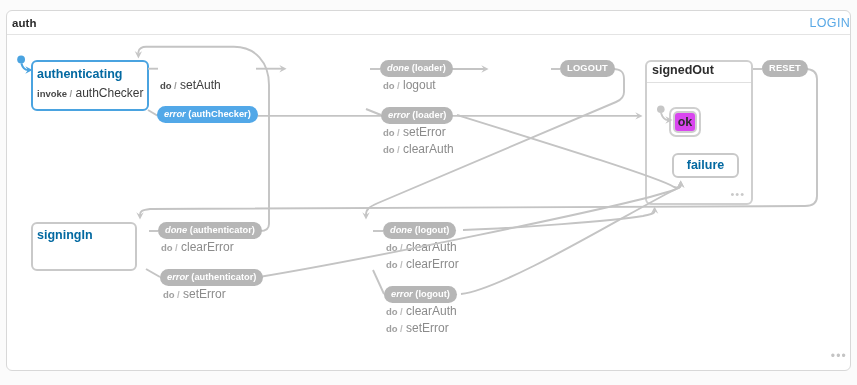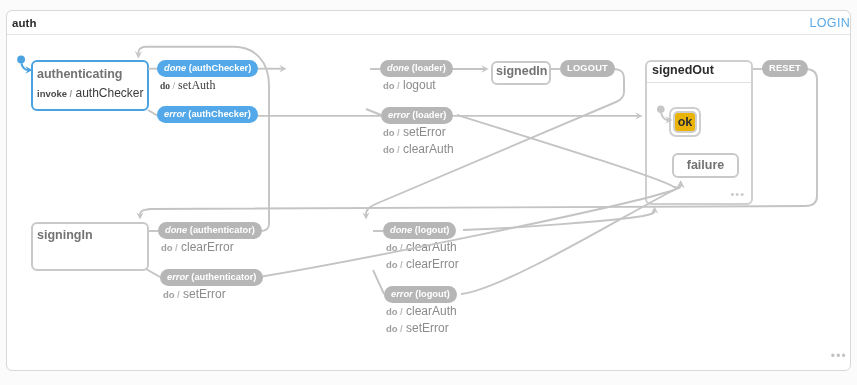--- a/index.html
+++ b/index.html
@@ -32,62 +32,62 @@
   
   #edges{position:absolute;left:0;top:0;width:857px;height:385px;pointer-events:none;z-index:4;}
 
   
   .node{
     position:absolute;background:#fff;border:2px solid #c9c9c9;border-radius:6px;
     box-sizing:border-box;z-index:2;
   }
   .node.active{border-color:#4aa3e0;}
   .node .title{
-    font-size:12.5px;font-weight:bold;color:#737373;position:absolute;
+    font-size:12.5px;font-weight:bold;color:#0369a1;position:absolute;
   }
   .node .meta{
     position:absolute;font-size:12px;color:#3a3a3a;white-space:nowrap;
   }
   .node .meta .kw{font-style:normal;font-size:9.5px;font-weight:bold;color:#4a4a4a;}
   .node .meta .sep{font-style:normal;font-size:9.5px;font-weight:bold;color:#9d9d9d;}
 
   
   .compound{
     position:absolute;border:2px solid #cfcfcf;border-radius:6px;background:#fff;
     box-sizing:border-box;z-index:1;
   }
   .compound > .chead{
     position:absolute;left:0;top:0;right:0;height:21px;border-bottom:1px solid #e0e0e0;
     box-sizing:border-box;
   }
   .compound > .chead span{position:absolute;left:5px;top:1px;font-size:12.5px;font-weight:bold;color:#2d2d2d;}
   .compound .cdots{position:absolute;right:6px;bottom:3px;color:#c9c9c9;font-size:11px;letter-spacing:1px;line-height:1;}
 
   .final-outer{position:absolute;border:2px solid #cfcfcf;border-radius:7px;background:#fff;box-sizing:border-box;z-index:2;}
-  .final-inner{position:absolute;left:2px;top:2px;right:2px;bottom:2px;border:2px solid #cfcfcf;border-radius:5px;background:#eab308;box-sizing:border-box;}
+  .final-inner{position:absolute;left:2px;top:2px;right:2px;bottom:2px;border:2px solid #cfcfcf;border-radius:5px;background:#d946ef;box-sizing:border-box;}
   .final-inner span{position:absolute;left:0;right:0;top:50%;transform:translateY(-50%);text-align:center;font-size:12.5px;font-weight:bold;color:#2d2d2d;}
 
   
   .pill{
     position:absolute;z-index:5;border-radius:9px;height:17px;line-height:17px;
     color:#fff;font-size:9.3px;white-space:nowrap;box-sizing:border-box;
     padding:0 7px;background:#b6b6b6;font-weight:bold;
   }
   .pill.active{background:#52a8e8;}
   .pill em{font-style:italic;font-weight:bold;}
   .pill .nm{font-weight:bold;font-style:normal;}
   .pill.plain{font-weight:bold;letter-spacing:.2px;}
 
   
   .action{
     position:absolute;z-index:3;white-space:nowrap;font-size:12px;color:#8b8b8b;
   }
   .action .kw{font-style:normal;font-size:9.5px;font-weight:bold;color:#a0a0a0;}
   .action .sep{font-style:normal;font-size:9.5px;font-weight:bold;color:#bcbcbc;}
-  .action.on{color:#3d3d3d;font-family:Liberation Serif, serif;}
+  .action.on{color:#3d3d3d;}
   .action.on .kw{color:#4a4a4a;}
   .action.on .sep{color:#9d9d9d;}
 </style>
 </head>
 <body>
 
 <div id="stage">
 
   <div class="panel">
     <div class="panel-header">
@@ -156,46 +156,40 @@
   </svg>
 
   <div class="node active" style="left:31px;top:60px;width:118px;height:51px;">
     <div class="title" style="left:4px;top:5px;">authenticating</div>
     <div class="meta" style="left:4px;top:24px;">
       <i class="kw">invoke</i> <i class="sep">/</i> <span>authChecker</span>
     </div>
   </div>
 
 
-  <div class="node" style="left:491px;top:61px;width:60px;height:24px;">
-    <div class="title" style="left:3px;top:1px;">signedIn</div>
-  </div>
 
   <div class="compound" style="left:645px;top:60px;width:108px;height:145px;">
     <div class="chead">
       <span>signedOut</span>
     </div>
     <div class="cdots">•••</div>
   </div>
   <div class="final-outer" style="left:669px;top:107px;width:32px;height:30px;">
     <div class="final-inner">
       <span>ok</span>
     </div>
   </div>
   <div class="node" style="left:672px;top:153px;width:67px;height:25px;">
     <div class="title" style="left:0;right:0;top:3px;text-align:center;">failure</div>
   </div>
 
-  <div class="node" style="left:31px;top:222px;width:118px;height:49px;">
+  <div class="node" style="left:31px;top:222px;width:106px;height:49px;">
     <div class="title" style="left:4px;top:4px;">signingIn</div>
   </div>
 
-  <div class="pill active" style="left:157px;top:60px;">
-    <em>done</em> <span class="nm">(authChecker)</span>
-  </div>
   <div class="action on" style="left:160px;top:78px;">
     <i class="kw">do</i> <i class="sep">/</i> <span>setAuth</span>
   </div>
 
   <div class="pill active" style="left:157px;top:106px;">
     <em>error</em> <span class="nm">(authChecker)</span>
   </div>
 
   <div class="pill" style="left:380px;top:60px;">
     <em>done</em> <span class="nm">(loader)</span>

